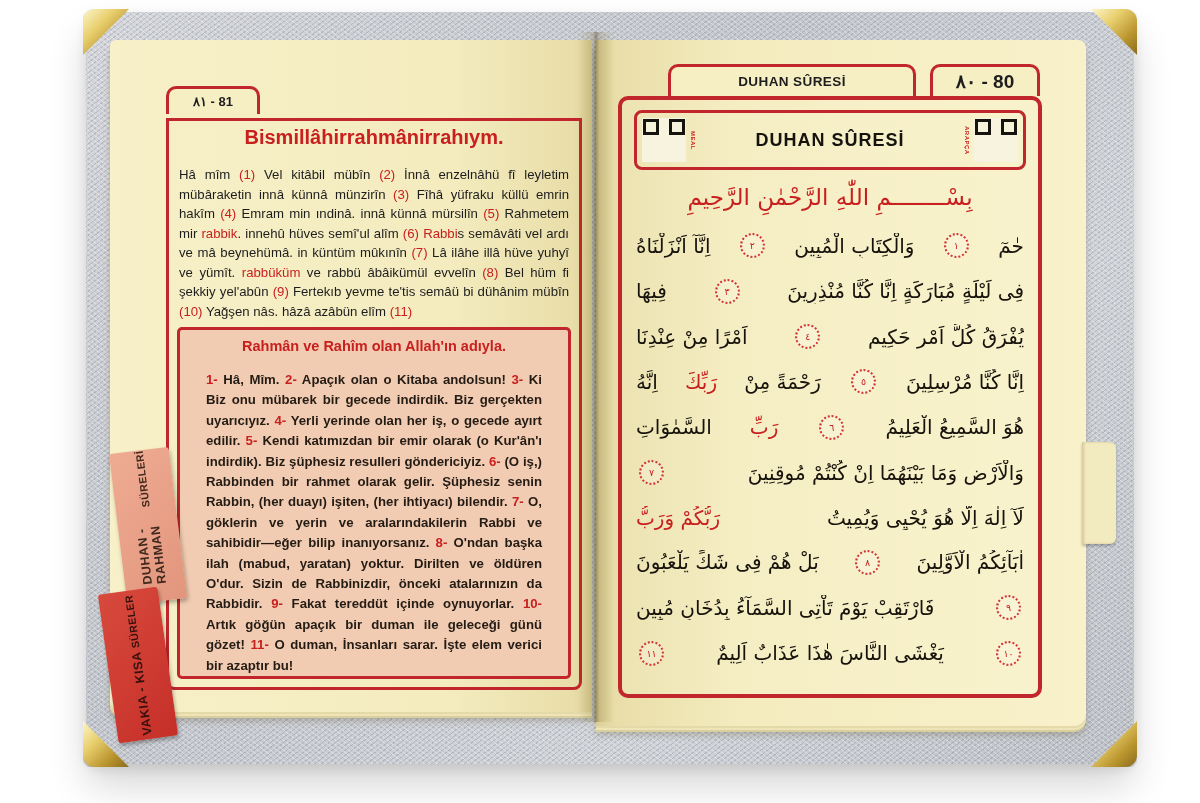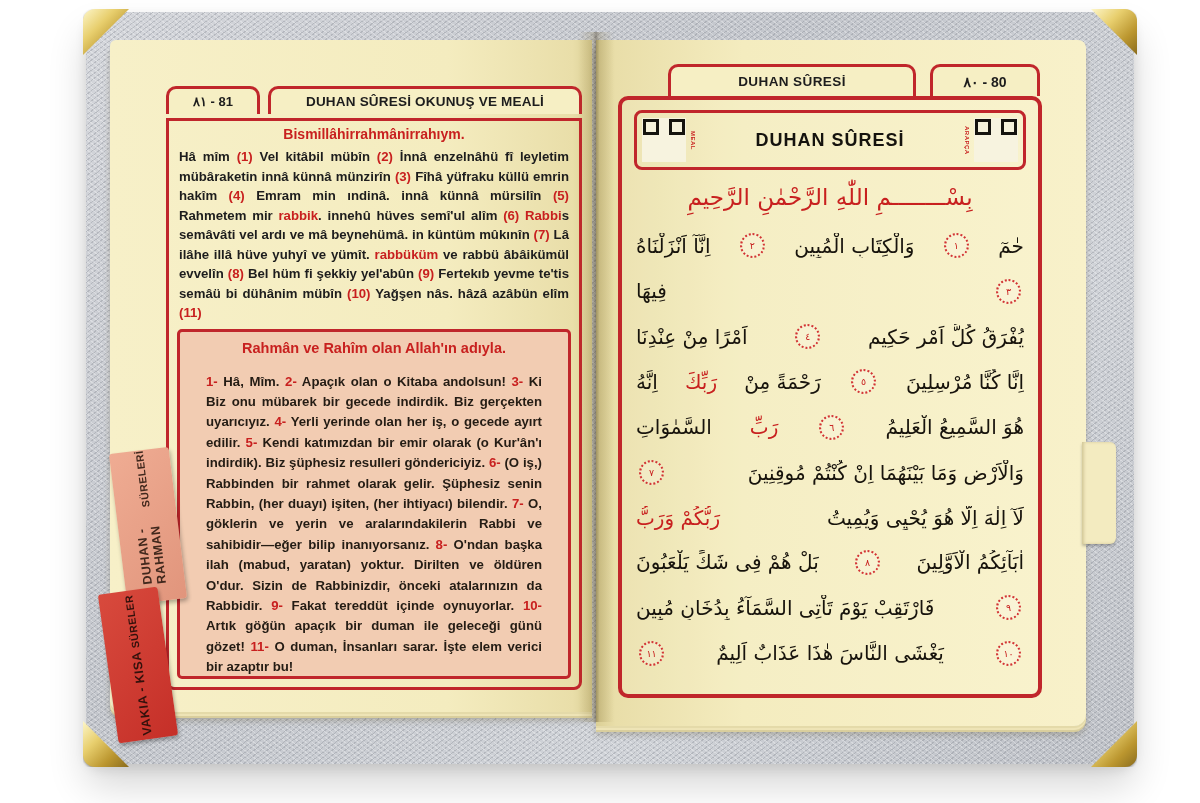--- a/index.html
+++ b/index.html
@@ -30,32 +30,32 @@
     background:linear-gradient(90deg,transparent 0%,rgba(120,100,40,.20) 40%,rgba(60,45,15,.38) 50%,rgba(120,100,40,.20) 60%,transparent 100%);}
   
   .tab{border:3px solid #c0262b;border-bottom:none;border-radius:10px 10px 0 0;background:#f6efc4;
        display:flex;align-items:center;justify-content:center;font-weight:bold;color:#1d1d1d;}
   
   .tabrow-left{position:absolute;left:56px;right:10px;top:46px;height:28px;display:flex;gap:8px;}
   .tab.pnum{width:88px;font-size:13px;}
   .tab.ltitle{flex:1;font-size:13.5px;letter-spacing:.2px;}
   .frame-left{position:absolute;left:56px;right:10px;top:78px;bottom:22px;border:3px solid #c0262b;
     border-radius:0 0 8px 8px;padding:3px 8px 8px;display:flex;flex-direction:column;overflow:hidden;}
-  .basmala-latin{text-align:center;color:#c8201f;font-weight:bold;font-size:14px;margin:2px 0 3px;}
-  .translit{margin:2px 2px 6px;font-weight:bold;font-size:13.2px;line-height:19.5px;
+  .basmala-latin{text-align:center;color:#c8201f;font-weight:bold;font-size:20px;margin:2px 0 14px;}
+  .translit{margin:2px 2px 6px;font-weight:normal;font-size:13.2px;line-height:19.5px;
     text-align:justify;color:#1d1d1d;}
   .red{color:#c8201f;text-align:center;}
   .transbox{flex:1;border:3px solid #c0262b;border-radius:5px;background:#f2ccb2;
     padding:4px 10px 0;overflow:hidden;}
   .trans-heading{text-align:center;color:#c8201f;font-weight:bold;font-size:14.5px;margin:4px 0 7px;}
   .trans{margin:16px;font-weight:bold;font-size:13.2px;line-height:20.4px;text-align:justify;color:#241c14;}
   
   .tabrow-right{position:absolute;left:72px;right:46px;top:24px;height:32px;display:flex;gap:14px;justify-content:flex-end;}
   .tab.rtitle{flex:1;max-width:250px;font-size:13.5px;letter-spacing:.4px;margin-right:auto;}
-  .tab.pnum2{width:104px;font-size:14px;}
+  .tab.pnum2{width:104px;font-size:19px;}
   .frame-right{position:absolute;left:22px;right:44px;top:56px;bottom:28px;border:4px solid #c0262b;
     border-radius:10px;padding:10px 12px 8px;display:flex;flex-direction:column;overflow:hidden;background:rgba(255,252,230,.15);}
   .header-strip{border:3px solid #c0262b;border-radius:8px;height:54px;flex:0 0 auto;
     display:flex;align-items:center;padding:0 5px;gap:4px;}
   .qr{position:relative;width:44px;height:44px;background-color:#f7f3df;flex:0 0 auto;
     background-image:
       repeating-linear-gradient(0deg,#15130e 0 3px,transparent 3px 6px, #15130e 6px 8px, transparent 8px 11px),
       repeating-linear-gradient(90deg,#15130e 0 3px,#f5f1da 3px 5px,#15130e 5px 9px,#f5f1da 9px 12px);
     background-blend-mode:lighten;}
   .qr::before,.qr::after{content:"";position:absolute;width:10px;height:10px;border:3px solid #15130e;background:#f5f1da;}
@@ -93,21 +93,20 @@
     <div class="corner tl"></div>
     <div class="corner tr"></div>
     <div class="corner bl"></div>
     <div class="corner br"></div>
 
     <div class="pages">
 
       <div class="page left">
         <div class="tabrow-left">
           <div class="tab pnum">٨١ - 81</div>
-          <div class="tab ltitle">DUHAN SÛRESİ OKUNUŞ VE MEALİ</div>
         </div>
         <div class="frame-left">
           <div class="basmala-latin">Bismillâhirrahmânirrahıym.</div>
           <p class="translit"><span>Hâ mîm </span><span class="red">(1)</span><span> Vel kitâbil mübîn </span><span class="red">(2)</span><span> İnnâ enzelnâhü fî leyletim mübâraketin innâ künnâ münzirîn </span><span class="red">(3)</span><span> Fîhâ yüfraku küllü emrin hakîm </span><span class="red">(4)</span><span> Emram min ındinâ. innâ künnâ mürsilîn </span><span class="red">(5)</span><span> Rahmetem mir </span><span class="red">rabbik</span><span>. innehû hüves semî'ul alîm </span><span class="red">(6)</span><span> </span><span class="red">Rabbi</span><span>s semâvâti vel ardı ve mâ beynehümâ. in küntüm mûkınîn </span><span class="red">(7)</span><span> Lâ ilâhe illâ hüve yuhyî ve yümît. </span><span class="red">rabbüküm</span><span> ve rabbü âbâikümül evvelîn </span><span class="red">(8)</span><span> Bel hüm fi şekkiy yel'abûn </span><span class="red">(9)</span><span> Fertekıb yevme te'tis semâü bi dühânim mübîn </span><span class="red">(10)</span><span> Yağşen nâs. hâzâ azâbün elîm </span><span class="red">(11)</span></p>
           <div class="transbox">
             <div class="trans-heading">Rahmân ve Rahîm olan Allah'ın adıyla.</div>
             <p class="trans"><span class="red">1-</span><span> Hâ, Mîm. </span><span class="red">2-</span><span> Apaçık olan o Kitaba andolsun! </span><span class="red">3-</span><span> Ki Biz onu mübarek bir gecede indirdik. Biz gerçekten uyarıcıyız. </span><span class="red">4-</span><span> Yerli yerinde olan her iş, o gecede ayırt edilir. </span><span class="red">5-</span><span> Kendi katımızdan bir emir olarak (o Kur'ân'ı indirdik). Biz şüphesiz resulleri göndericiyiz. </span><span class="red">6-</span><span> (O iş,) Rabbinden bir rahmet olarak gelir. Şüphesiz senin Rabbin, (her duayı) işiten, (her ihtiyacı) bilendir. </span><span class="red">7-</span><span> O, göklerin ve yerin ve aralarındakilerin Rabbi ve sahibidir—eğer bilip inanıyorsanız. </span><span class="red">8-</span><span> O'ndan başka ilah (mabud, yaratan) yoktur. Dirilten ve öldüren O'dur. Sizin de Rabbinizdir, önceki atalarınızın da Rabbidir. </span><span class="red">9-</span><span> Fakat tereddüt içinde oynuyorlar. </span><span class="red">10-</span><span> Artık göğün apaçık bir duman ile geleceği günü gözet! </span><span class="red">11-</span><span> O duman, İnsanları sarar. İşte elem verici bir azaptır bu!</span></p>
           </div>
         </div>
       </div>
@@ -128,20 +127,21 @@
           <div class="basmala-arabic">بِسْــــــــمِ اللّٰهِ الرَّحْمٰنِ الرَّحِيمِ</div>
           <div class="arabic-lines">
               <div class="aline">
                 <span>حٰمٓ</span>
                 <span class="ayah">١</span>
                 <span>وَالْكِتَابِ الْمُبِينِ</span>
                 <span class="ayah">٢</span>
                 <span>اِنَّآ اَنْزَلْنَاهُ</span>
               </div>
               <div class="aline">
+                <span>فِى لَيْلَةٍ مُبَارَكَةٍ اِنَّا كُنَّا مُنْذِرِينَ</span>
                 <span class="ayah">٣</span>
                 <span>فِيهَا</span>
               </div>
               <div class="aline">
                 <span>يُفْرَقُ كُلُّ اَمْرٍ حَكِيمٍ</span>
                 <span class="ayah">٤</span>
                 <span>اَمْرًا مِنْ عِنْدِنَا</span>
               </div>
               <div class="aline">
                 <span>اِنَّا كُنَّا مُرْسِلِينَ</span>

